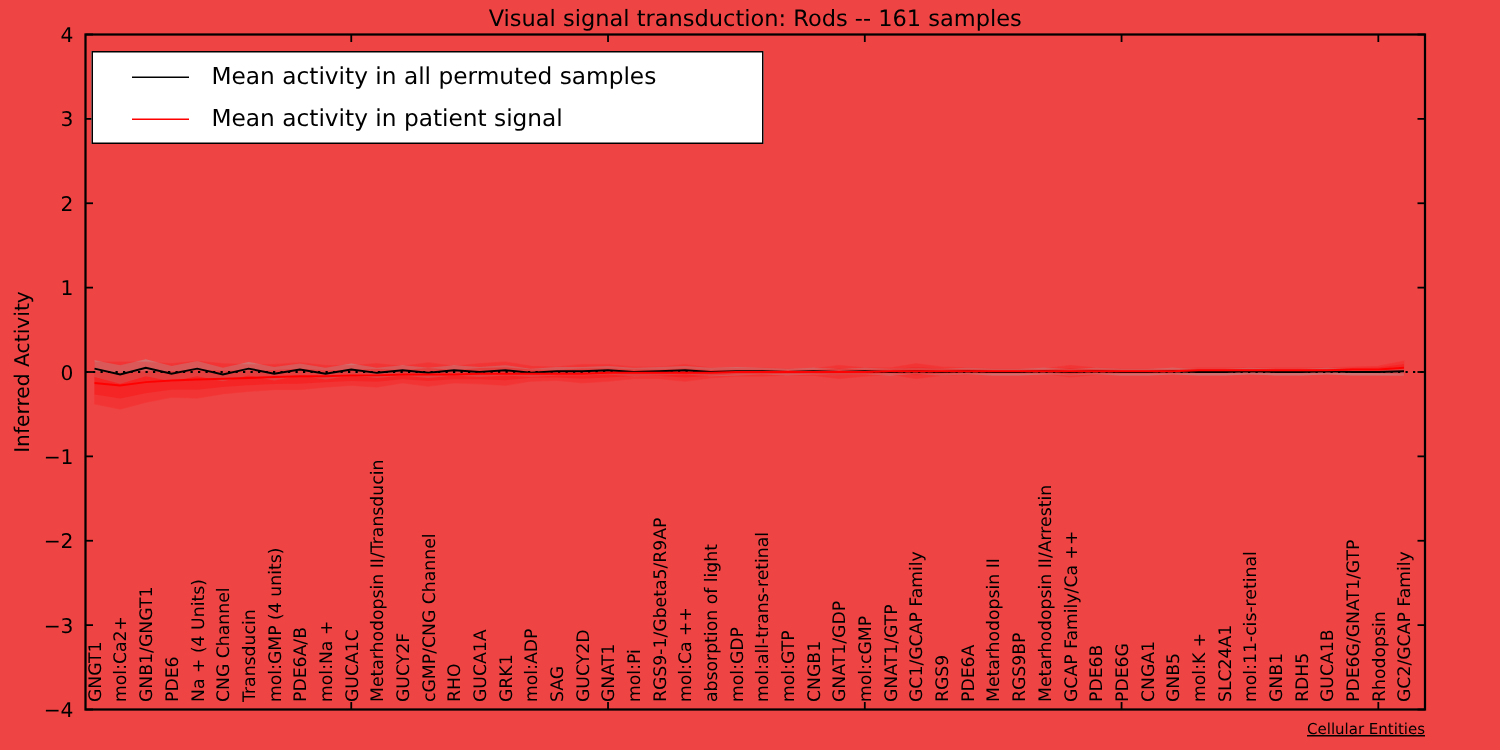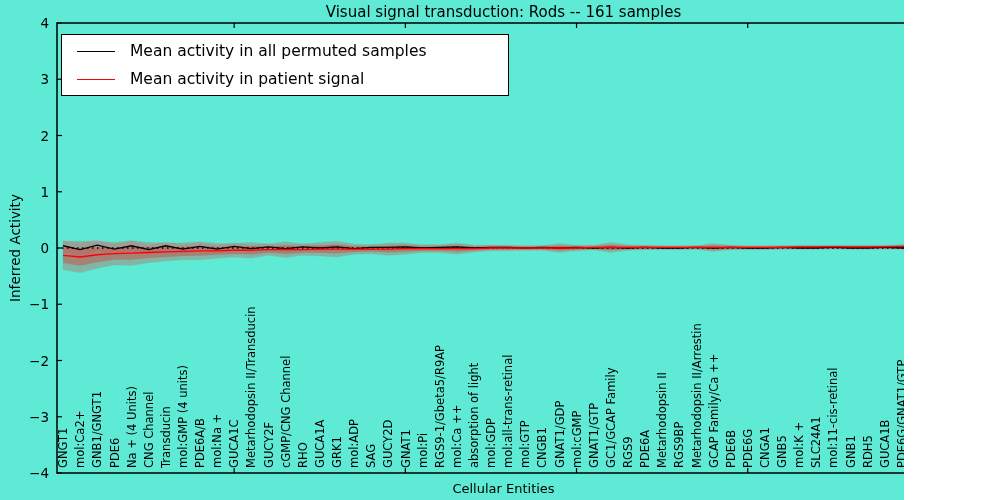--- a/index.html
+++ b/index.html
@@ -1,37 +1,37 @@
 <!DOCTYPE html>
 <html><head>
 <meta charset="utf-8">
 <style>
   html,body{margin:0;padding:0;background:#ffffff;}
   .figure{
-    position:relative;width:904px;height:500px;background:#5eead4;
+    position:relative;width:1000px;height:500px;background:#ef4444;
     font-family:"DejaVu Sans","Liberation Sans",sans-serif;color:#000;
     overflow:hidden;
   }
   .title{
     position:absolute;left:57px;top:3px;width:893px;text-align:center;
     font-size:15px;color:#000;
   }
   .xlabel{
-    position:absolute;left:57px;top:481px;width:893px;text-align:center;
-    font-size:13px;color:#000;
+    position:absolute;left:57px;top:481px;width:893px;text-align:right;
+    font-size:10px;color:#000;text-decoration:underline;
   }
   .ylabel{
     position:absolute;left:15px;top:248px;transform:translate(-50%,-50%) rotate(-90deg);
     white-space:nowrap;font-size:13.5px;color:#000;
   }
   .legend{
     position:absolute;left:61px;top:34px;width:448px;height:62px;
     background:#ffffff;border:1.6px solid #000;box-sizing:border-box;
     display:flex;flex-direction:column;justify-content:space-evenly;
-    padding:2px 1px;
+    padding:2px 12px;
   }
   .legend-row{display:flex;align-items:center;height:28px;}
   .legend-swatch{width:38px;margin-left:14px;border-top:1.6px solid #000;}
   .legend-label{margin-left:15px;font-size:15.5px;white-space:nowrap;}
   svg{position:absolute;left:0;top:0;}
   svg text{font-family:"DejaVu Sans","Liberation Sans",sans-serif;fill:#000;}
 </style>
 </head>
 <body>
 

